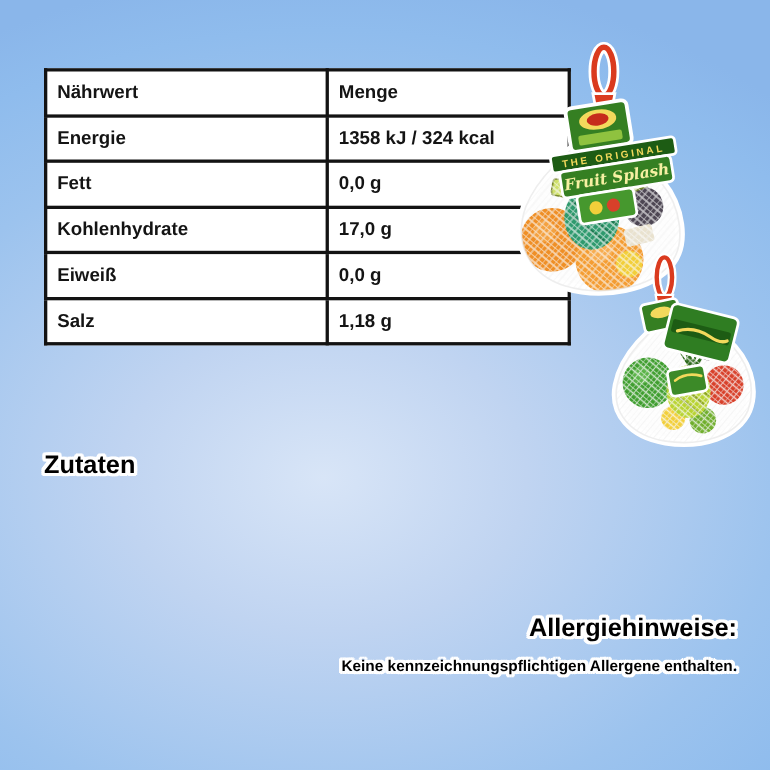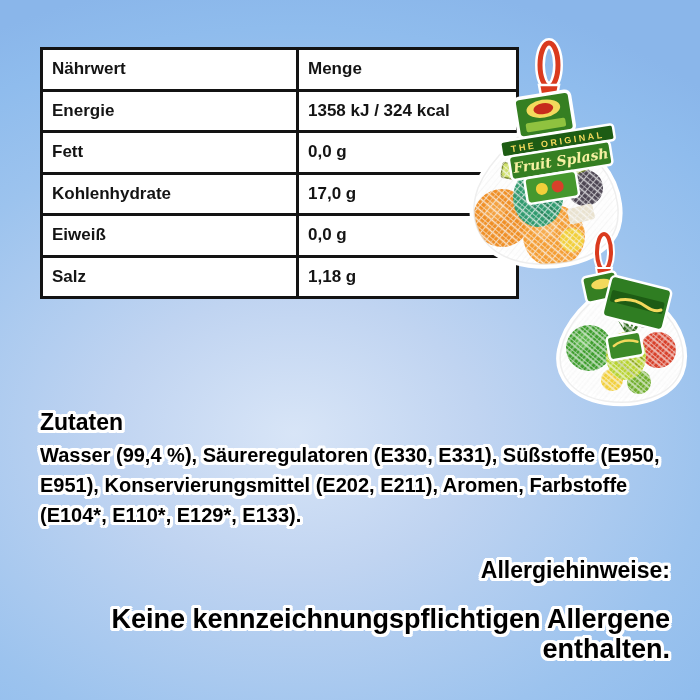--- a/index.html
+++ b/index.html
@@ -5,21 +5,21 @@
   html,body{margin:0;padding:0;}
   .canvas{
     position:relative;width:700px;height:700px;overflow:hidden;
     background:
       radial-gradient(ellipse 88% 66% at 42% 62%, #d8e5f7 0%, #c0d4f1 30%, #9cc3ee 68%, #8fbced 88%, #8ab6ea 100%);
     font-family:"Liberation Sans", sans-serif;
   }
 
   
   table.nutrition{
-    position:absolute;left:40px;top:47px;width:452px;
+    position:absolute;left:40px;top:62px;width:452px;
     border-collapse:collapse;table-layout:fixed;background:#ffffff;
     z-index:1;
   }
   table.nutrition td{
     border:3px solid #131313;height:38.5px;padding:0 0 0 9px;
     font-size:17px;font-weight:700;color:#141414;vertical-align:middle;
     white-space:nowrap;overflow:hidden;
   }
   td.c1{width:244px;}
   td.c2{width:208px;}
@@ -31,21 +31,21 @@
       3px 0 0 #fff,-3px 0 0 #fff,0 3px 0 #fff,0 -3px 0 #fff,
       2px 2px 0 #fff,-2px 2px 0 #fff,2px -2px 0 #fff,-2px -2px 0 #fff,
       3px 2px 0 #fff,-3px 2px 0 #fff,3px -2px 0 #fff,-3px -2px 0 #fff,
       2px 3px 0 #fff,-2px 3px 0 #fff,2px -3px 0 #fff,-2px -3px 0 #fff;
   }
   .section{position:absolute;left:40px;width:630px;z-index:2;}
   .sec-heading{font-size:23px;font-weight:800;line-height:28px;margin:0;}
   .sec-body{font-size:20px;font-weight:700;line-height:30px;margin:4px 0 0 0;}
   #ingredients{top:408px;}
   #allergy{top:556px;text-align:right;}
-  #allergy .sec-body{font-size:27px;margin-top:20px;}
+  #allergy .sec-body{font-size:14px;margin-top:6px;}
 
   
   .bag{position:absolute;z-index:3;}
   #bag1{left:450px;top:38px;width:200px;height:232px;}
   #bag2{left:542px;top:230px;width:152px;height:178px;}
 </style>
 </head>
 <body>
 
 <div class="canvas">
@@ -164,21 +164,20 @@
       <rect x="64" y="52" width="62" height="42" rx="5" transform="rotate(14 95 73)" fill="#2f7d22" stroke="#ffffff" stroke-width="2.5"></rect>
       <rect x="68" y="66" width="54" height="12" rx="2" transform="rotate(14 95 73)" fill="#1d5c14"></rect>
       <path d="M74,76 Q88,68 104,74 Q114,78 120,74" transform="rotate(14 95 73)" fill="none" stroke="#f3d95c" stroke-width="3" stroke-linecap="round"></path>
       <rect x="66" y="104" width="34" height="24" rx="4" transform="rotate(-10 83 116)" fill="#3c8a28" stroke="#ffffff" stroke-width="2.5"></rect>
       <path d="M72,114 Q83,108 96,114" transform="rotate(-10 83 116)" fill="none" stroke="#f3d95c" stroke-width="2.5" stroke-linecap="round"></path>
     </g>
   </svg>
 
   <div id="ingredients" class="section">
     <h2 class="sec-heading outline">Zutaten</h2>
-    <p class="sec-body outline">Wasser (99,4 %), Säureregulatoren (E330, E331), Süßstoffe (E950, E951), Konservierungsmittel (E202, E211), Aromen, Farbstoffe (E104*, E110*, E129*, E133).</p>
   </div>
 
   <div id="allergy" class="section">
     <h2 class="sec-heading outline">Allergiehinweise:</h2>
     <p class="sec-body outline">Keine kennzeichnungspflichtigen Allergene enthalten.</p>
   </div>
 
 </div>
 
 </body></html>

